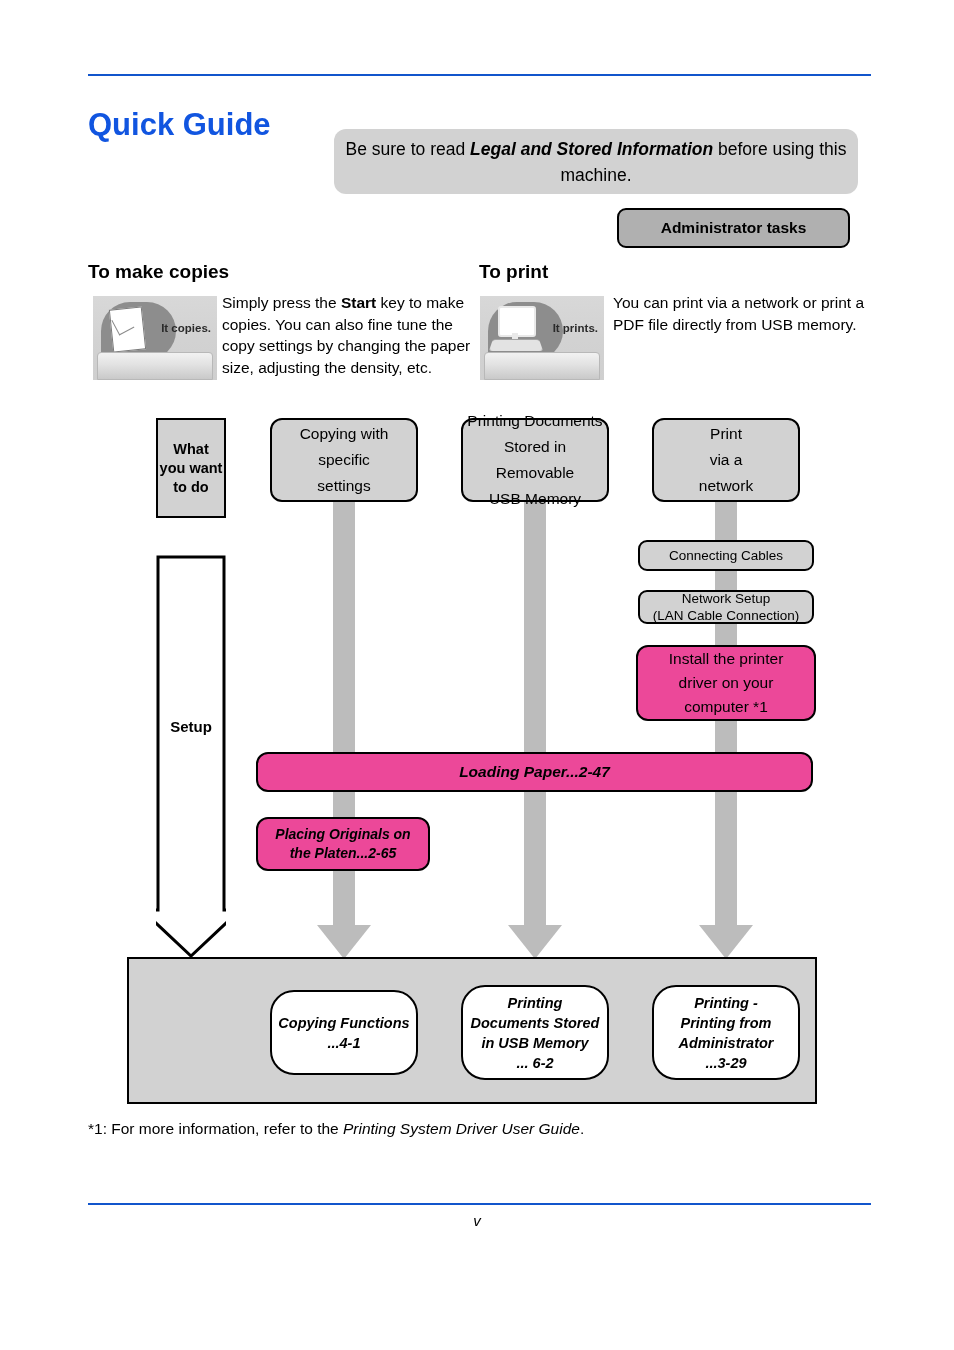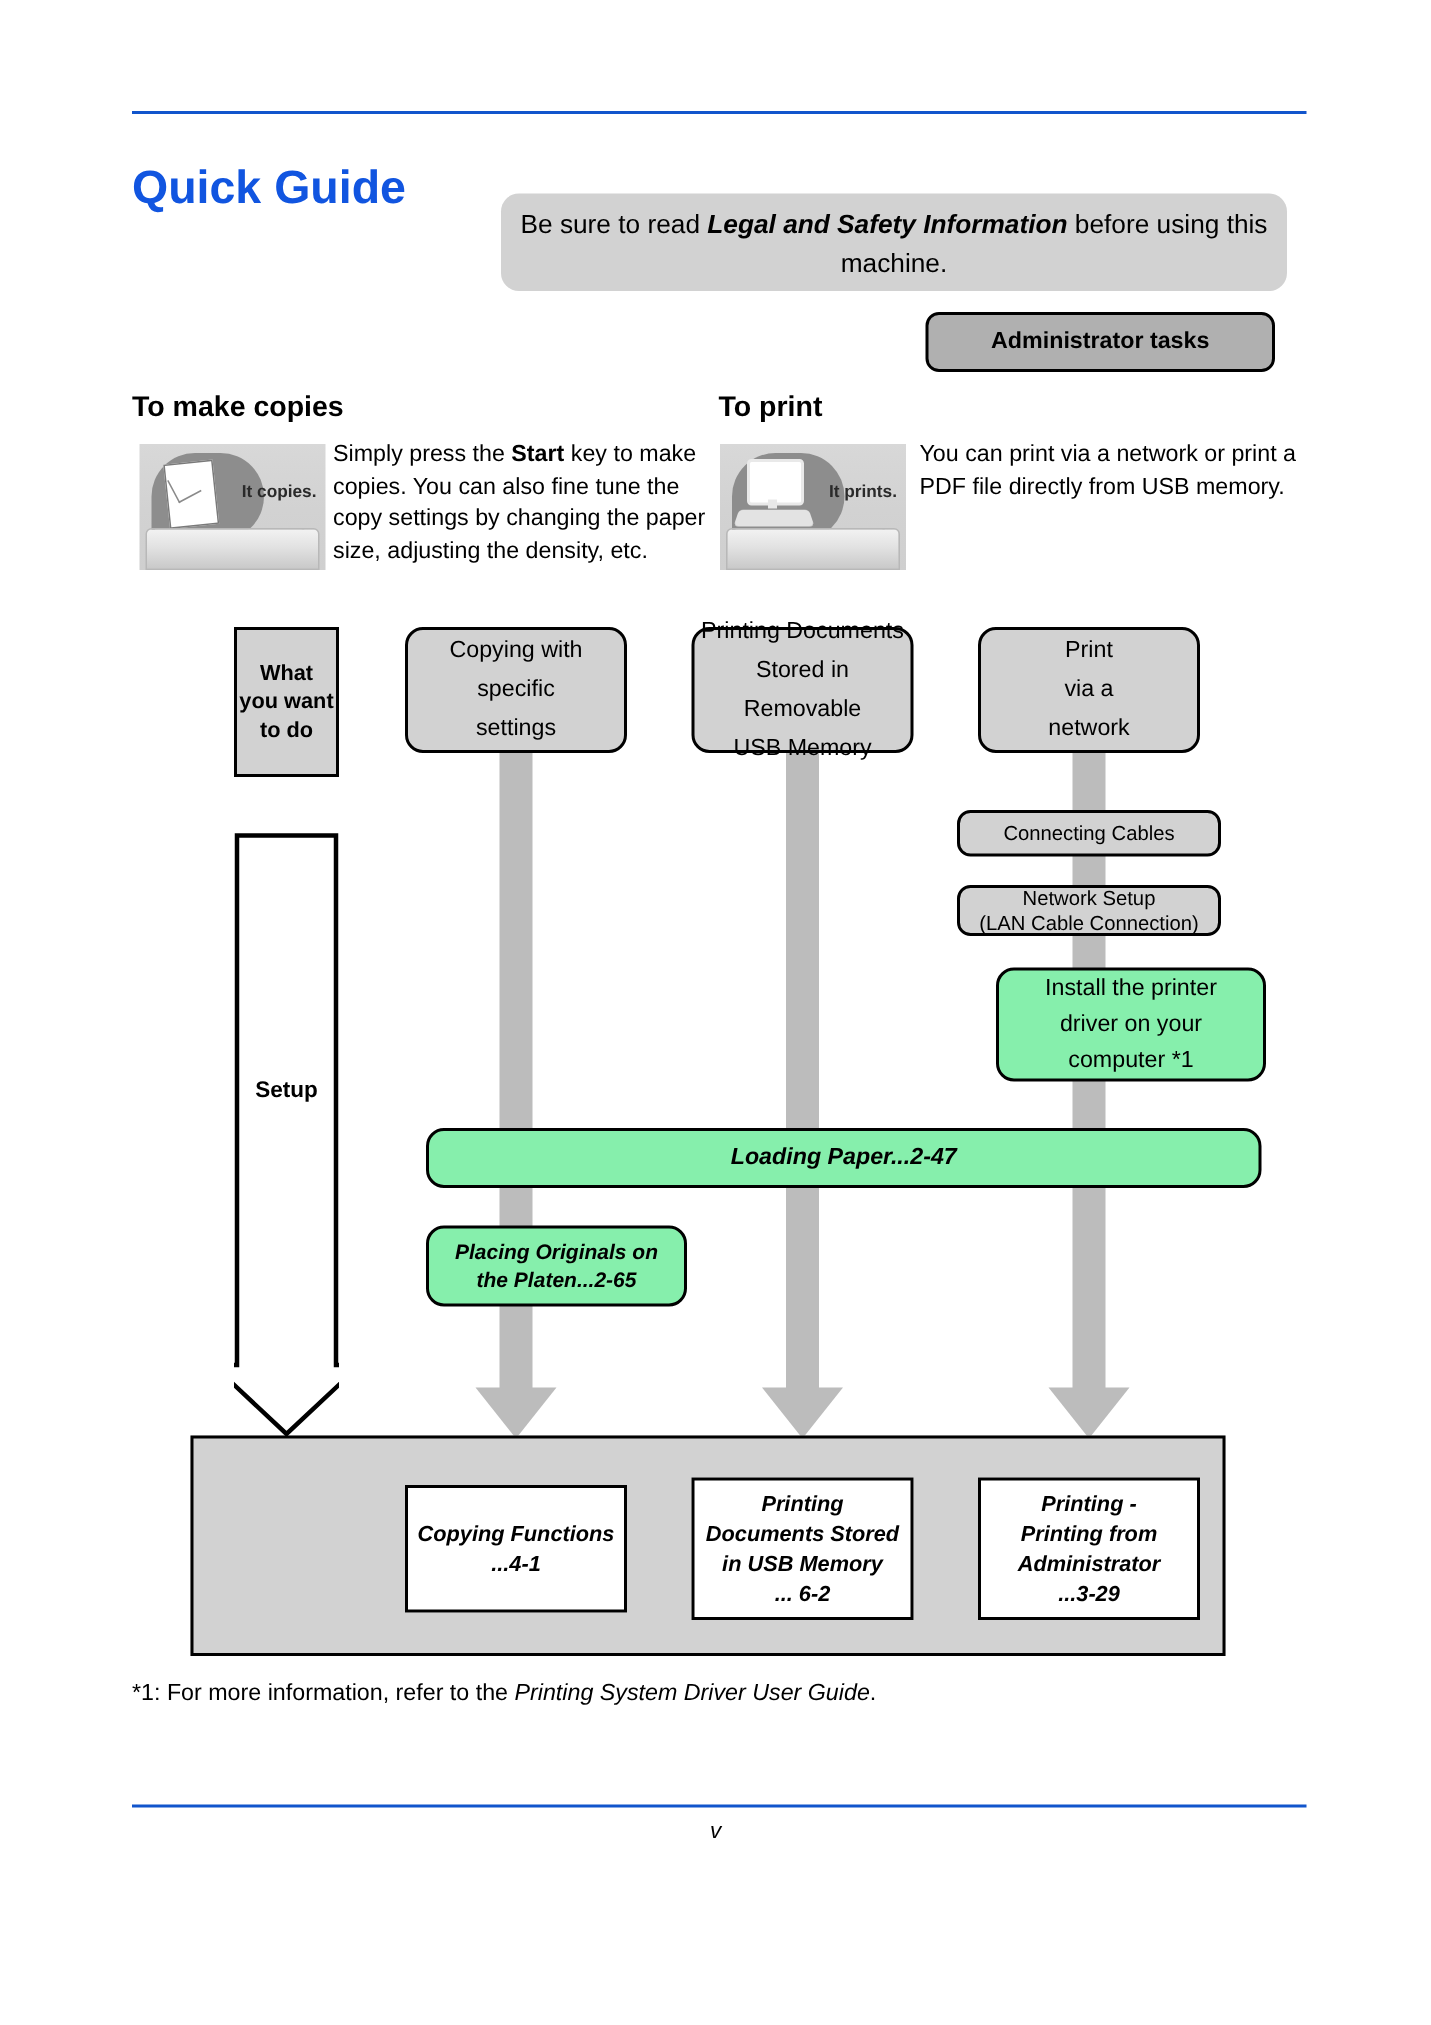--- a/index.html
+++ b/index.html
@@ -118,21 +118,21 @@
     position:absolute;left:156px;top:555px;width:70px;height:403px;z-index:4;
   }
 
   
   .fbox{
     position:absolute;box-sizing:border-box;
     display:flex;align-items:center;justify-content:center;text-align:center;
     z-index:3;
   }
   .fbox.gray{background:#d2d2d2;border:2px solid #000;border-radius:12px;}
-  .fbox.white{background:#86efac;border:2.5px solid #000;border-radius:12px;margin-left:28px;}
+  .fbox.white{background:#ec4899;border:2.5px solid #000;border-radius:12px;}
 
   #b-copying{left:270px;top:418px;width:148px;height:84px;font-size:15.5px;line-height:26px;}
   #b-usb{left:461px;top:418px;width:148px;height:84px;font-size:15.5px;line-height:26px;}
   #b-network{left:652px;top:418px;width:148px;height:84px;font-size:15.5px;line-height:26px;}
 
   #b-cables{left:638px;top:540px;width:176px;height:31px;font-size:13.5px;border-radius:9px;}
   #b-netsetup{left:638px;top:590px;width:176px;height:34px;font-size:13.5px;line-height:17px;border-radius:9px;}
   #b-driver{left:636px;top:645px;width:180px;height:76px;font-size:15.5px;line-height:24px;}
 
   #b-loading{left:256px;top:752px;width:557px;height:40px;font-size:15.5px;font-weight:bold;font-style:italic;}
@@ -144,21 +144,21 @@
     background:#d2d2d2;border:2px solid #000;box-sizing:border-box;z-index:2;
   }
   .lbl-op{
     position:absolute;left:156px;top:988px;width:70px;height:93px;
     background:#fff;border:2px solid #000;box-sizing:border-box;
     display:flex;align-items:center;justify-content:center;
     font-size:14px;font-weight:bold;z-index:5;
   }
   .obox{
     position:absolute;box-sizing:border-box;background:#fff;border:2.5px solid #000;
-    border-radius:0;display:flex;align-items:center;justify-content:center;
+    border-radius:24px;display:flex;align-items:center;justify-content:center;
     text-align:center;font-weight:bold;font-style:italic;z-index:5;
   }
   #o-copy{left:270px;top:990px;width:148px;height:85px;font-size:14.5px;line-height:20px;}
   #o-usb{left:461px;top:985px;width:148px;height:95px;font-size:14.5px;line-height:20px;}
   #o-app{left:652px;top:985px;width:148px;height:95px;font-size:14.5px;line-height:20px;}
 
   
   .footnote{position:absolute;left:88px;top:1120px;font-size:15.5px;}
   .footnote i{font-style:italic;}
   .folio{position:absolute;left:0;top:1212px;width:954px;text-align:center;font-size:15px;font-style:italic;}
@@ -168,21 +168,21 @@
 
 <div class="page">
 
   <div class="rule-top"></div>
   <div class="rule-bottom"></div>
 
   <div class="title">Quick Guide</div>
 
   <div class="notice">
     <div>
-      <span>Be sure to read </span><b>Legal and Safety Information</b><span> before using this machine.</span>
+      <span>Be sure to read </span><b>Legal and Stored Information</b><span> before using this machine.</span>
     </div>
   </div>
 
   <div class="admin-btn">
     <span>Administrator tasks</span>
   </div>
 
   <div class="sec-head" id="sec-copies">To make copies</div>
 
   <div class="illus" id="illus-copy">

